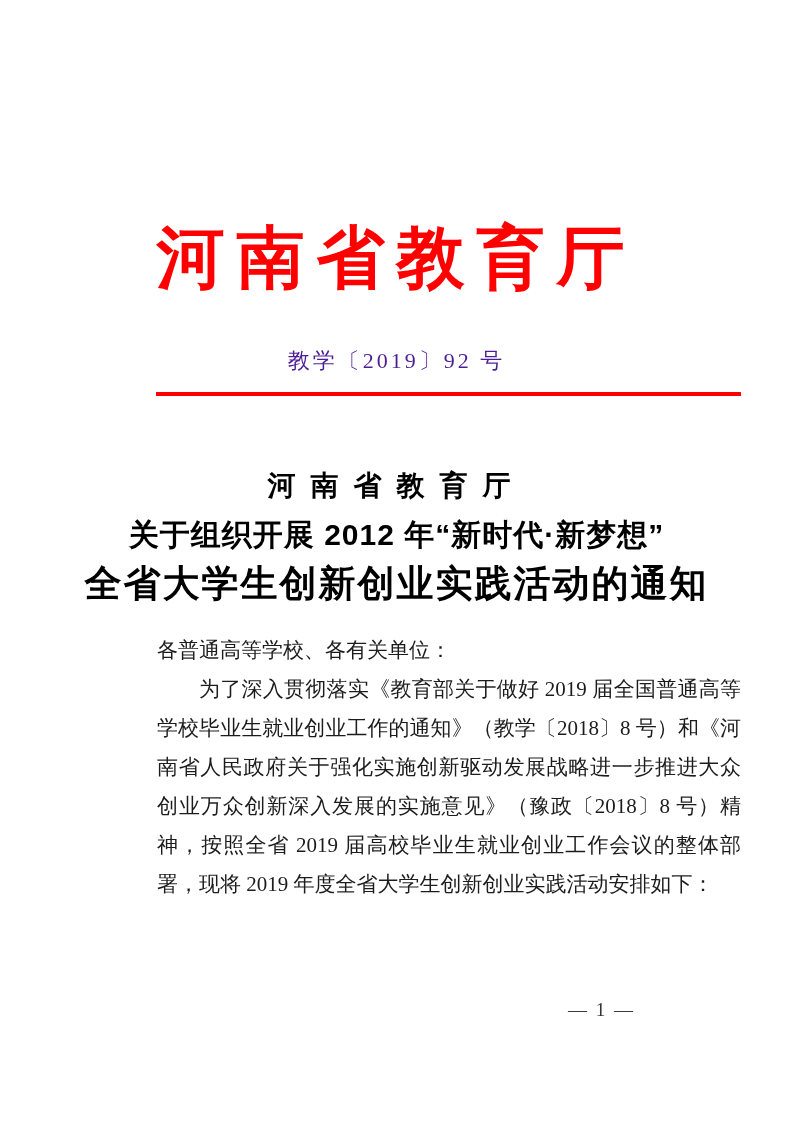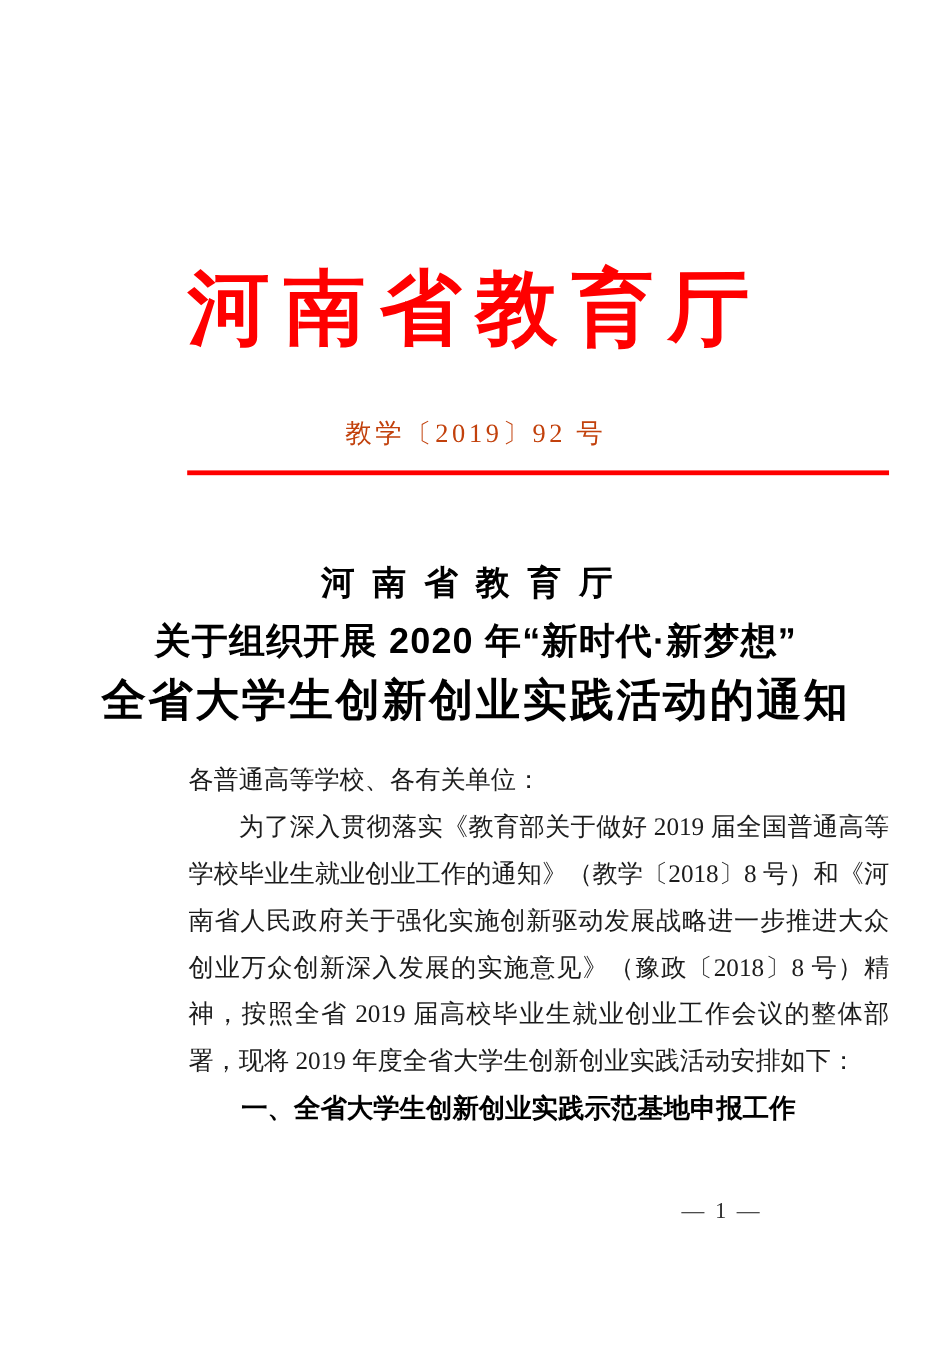--- a/index.html
+++ b/index.html
@@ -35,21 +35,21 @@
   
   .doc-number {
     position: absolute;
     top: 346px;
     left: 0;
     width: 100%;
     text-align: center;
     font-size: 22px;
     line-height: 30px;
     letter-spacing: 3px;
-    color: #c2410c;
+    color: #4c1d95;
   }
   
   .red-divider {
     position: absolute;
     top: 392px;
     left: 104px;
     width: 585px;
     height: 4px;
     background: #ff0000;
   }
@@ -130,25 +130,24 @@
 <div class="page">
 
   <div class="letterhead-name">河南省教育厅</div>
 
   <div class="doc-number">教学〔2019〕92 号</div>
 
   <div class="red-divider"></div>
 
   <div class="title-block">
     <div class="title-l1">河南省教育厅</div>
-    <div class="title-l2">关于组织开展 2020 年“新时代·新梦想”</div>
+    <div class="title-l2">关于组织开展 2012 年“新时代·新梦想”</div>
     <div class="title-l3">全省大学生创新创业实践活动的通知</div>
   </div>
 
   <div class="body-col">
     <p class="salutation">各普通高等学校、各有关单位：</p>
     <p class="para">为了深入贯彻落实《教育部关于做好 2019 届全国普通高等学校毕业生就业创业工作的通知》（教学〔2018〕8 号）和《河南省人民政府关于强化实施创新驱动发展战略进一步推进大众创业万众创新深入发展的实施意见》（豫政〔2018〕8 号）精神，按照全省 2019 届高校毕业生就业创业工作会议的整体部署，现将 2019 年度全省大学生创新创业实践活动安排如下：</p>
-    <p class="section-heading">一、全省大学生创新创业实践示范基地申报工作</p>
   </div>
 
   <div class="page-number">— 1 —</div>
 
 </div>
 
 </body></html>

